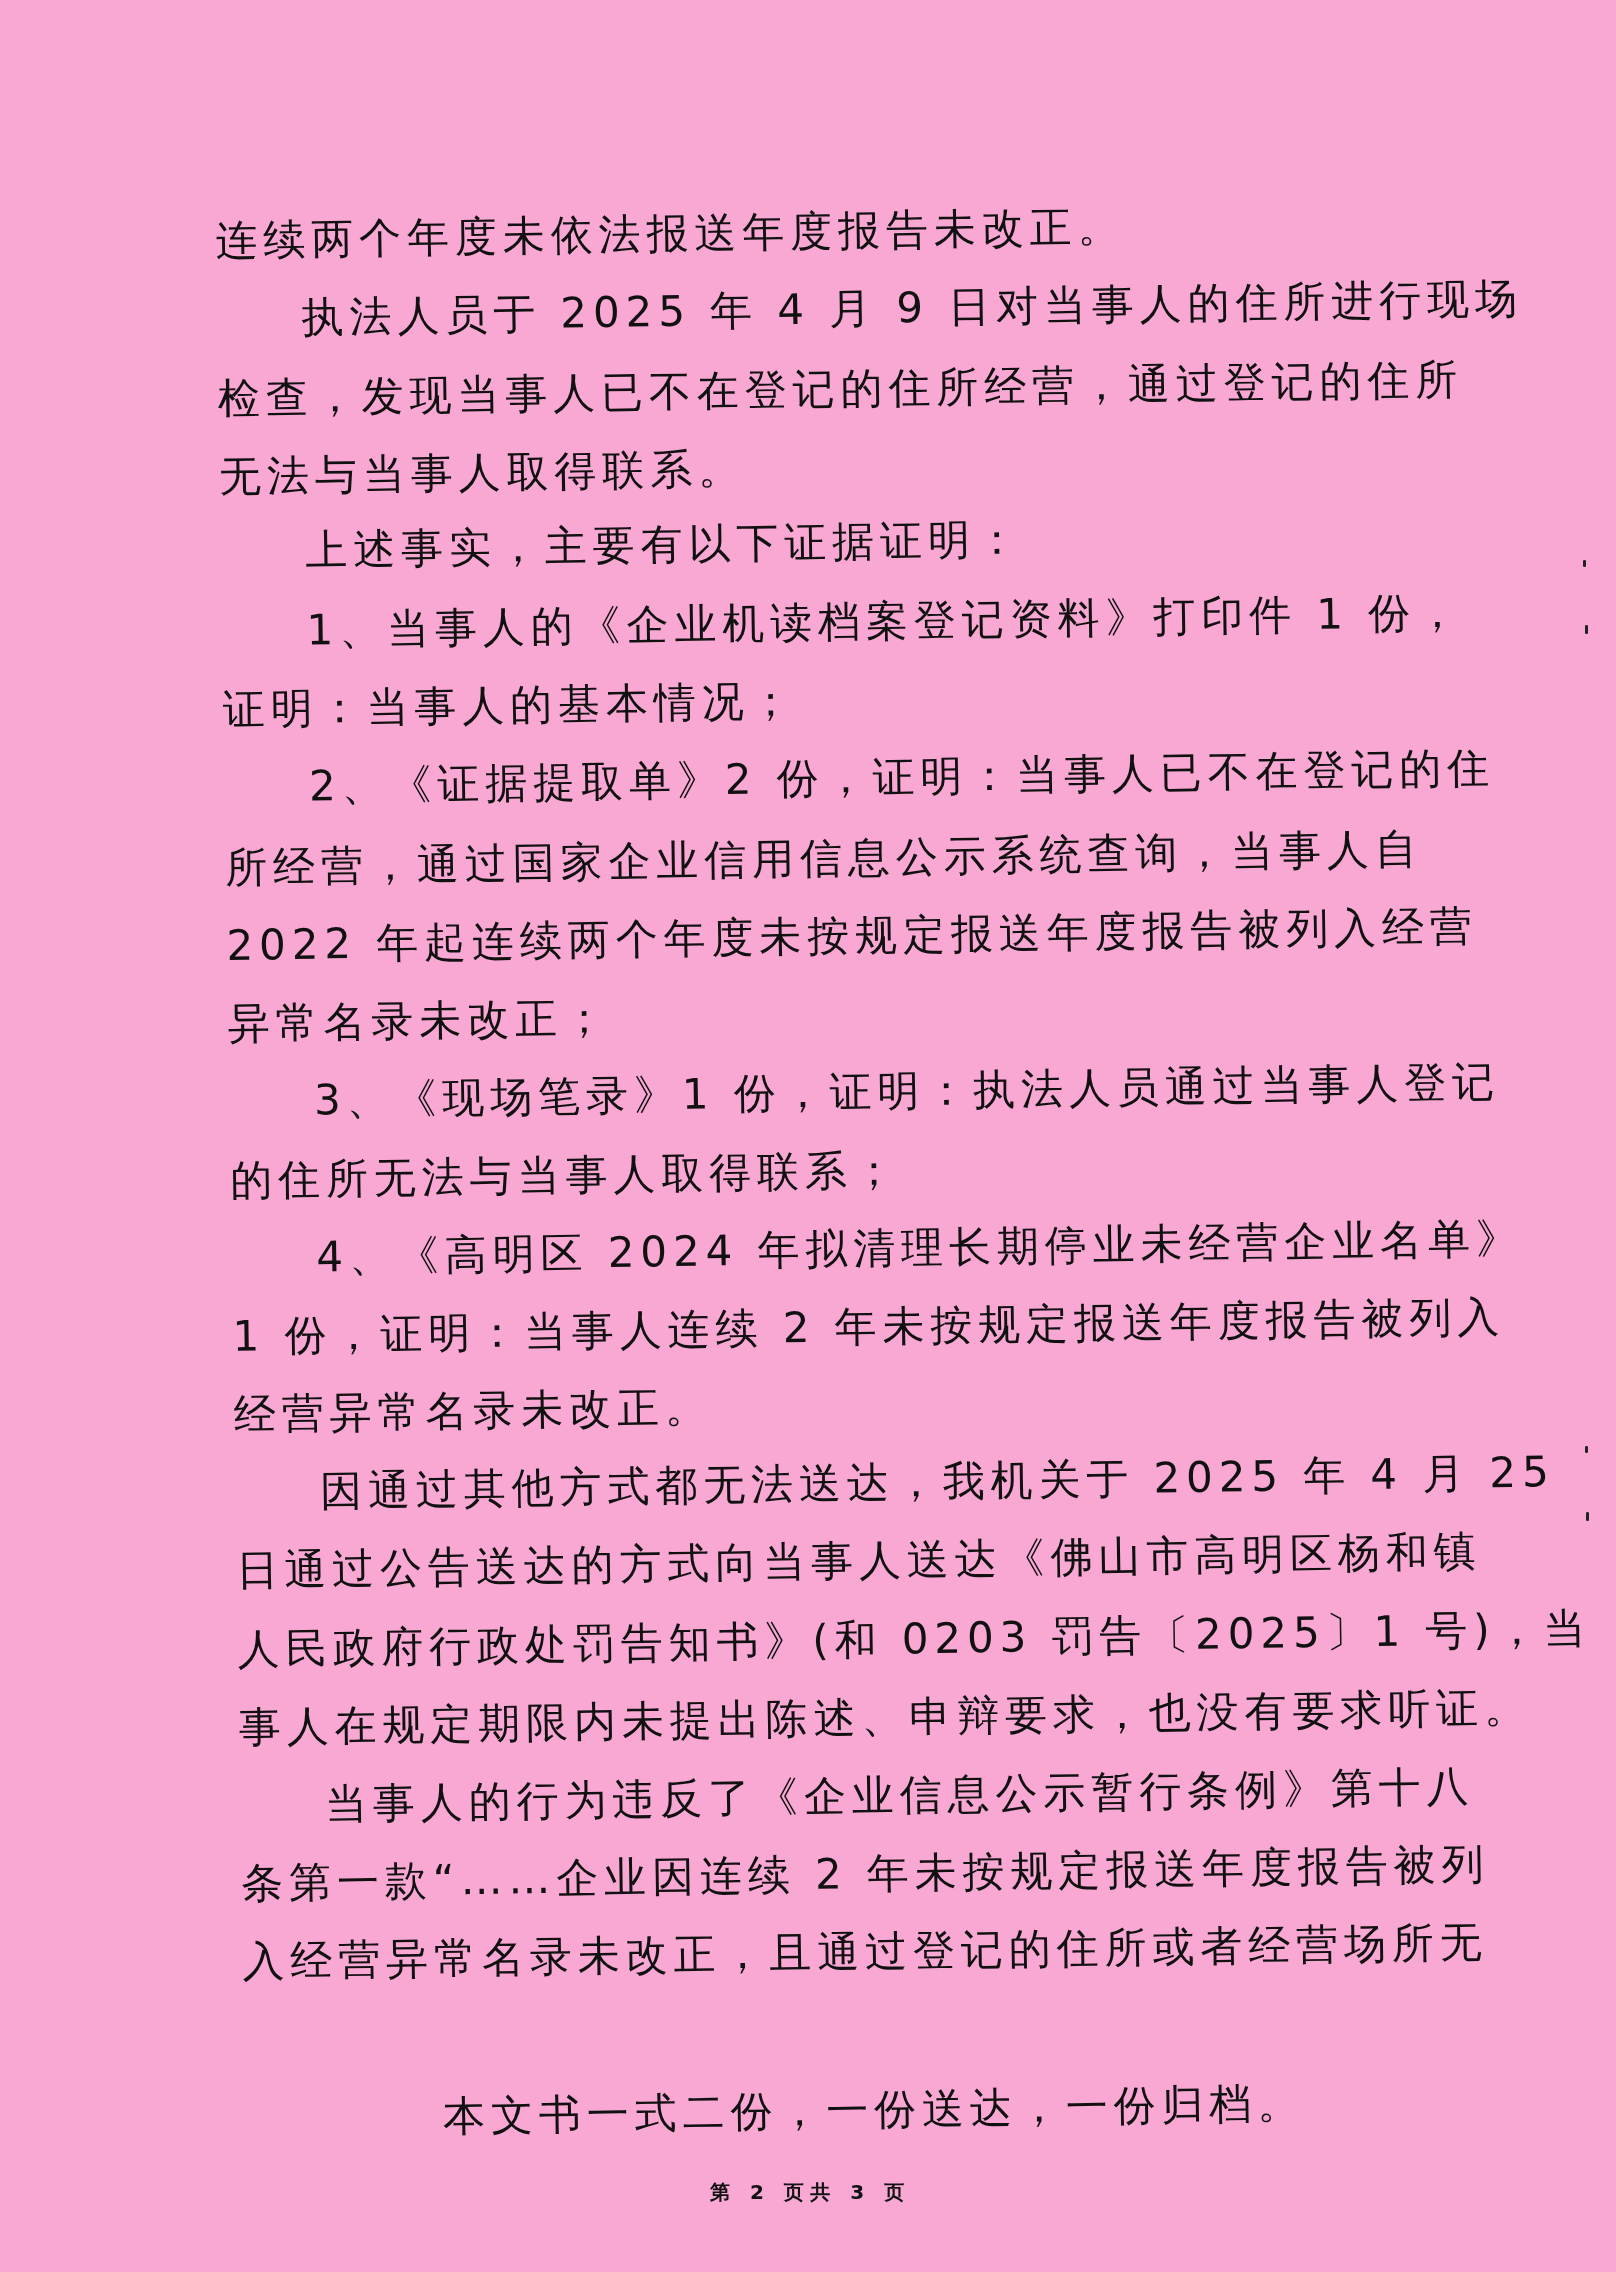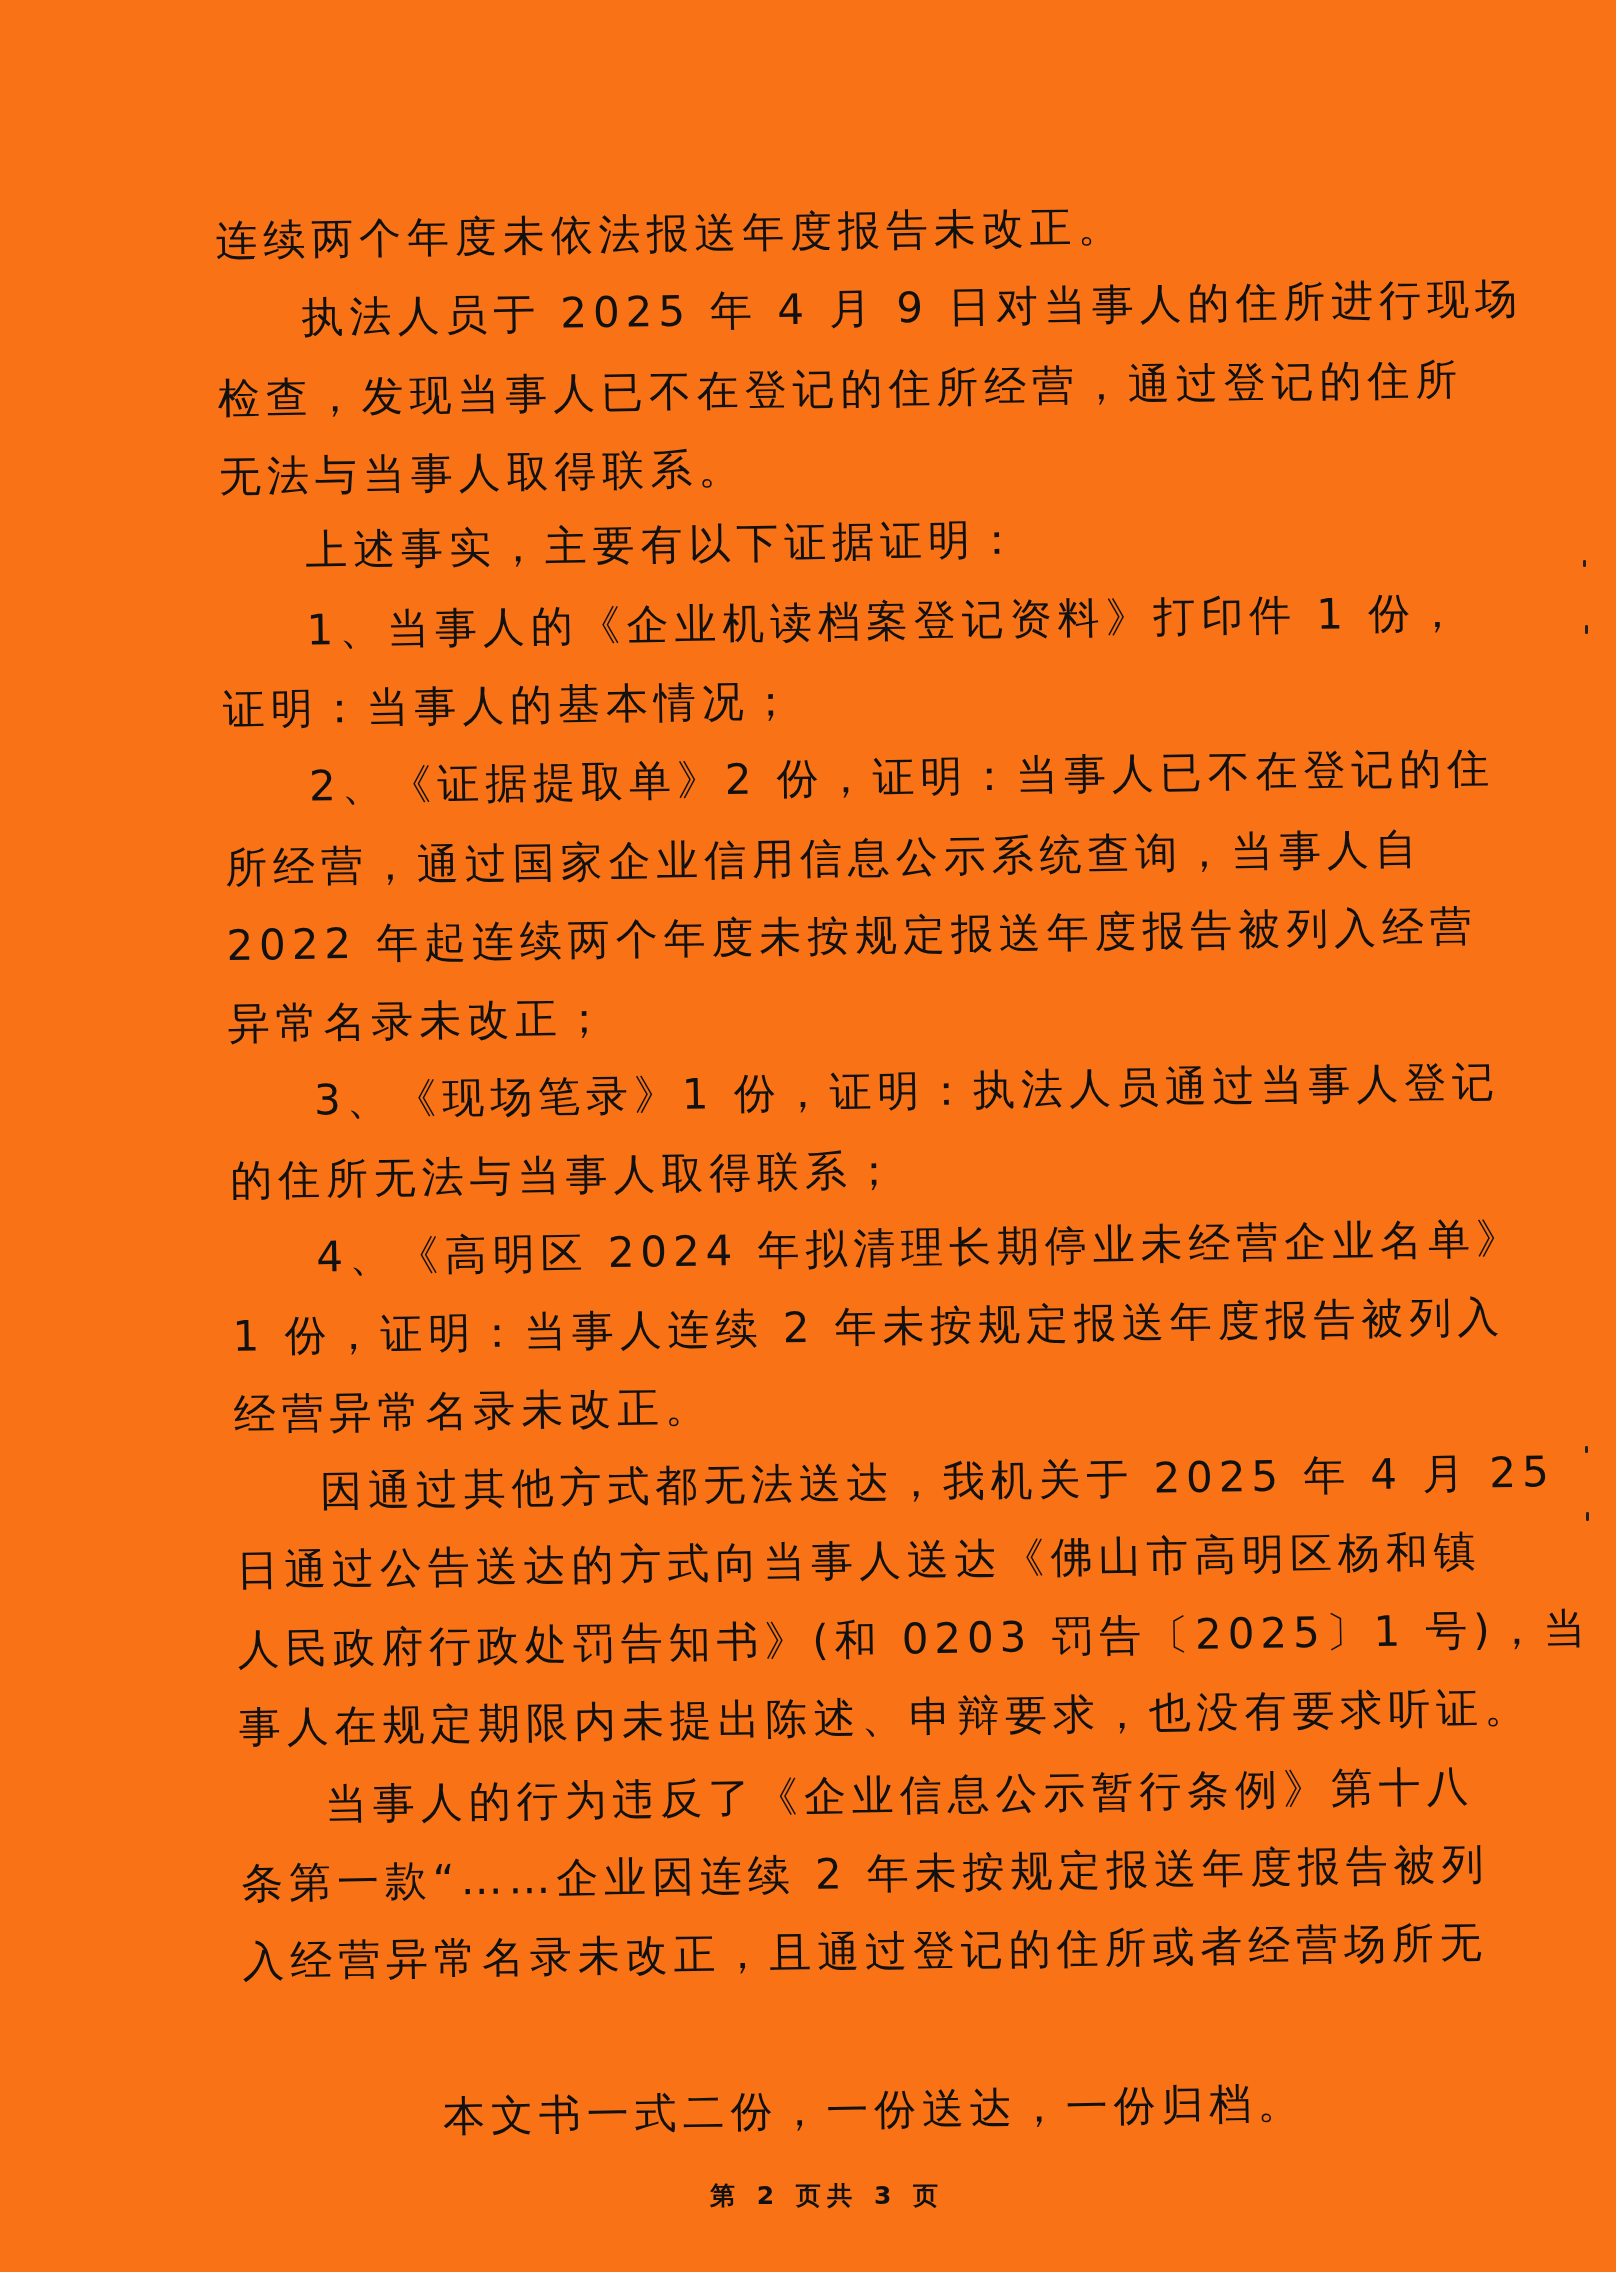--- a/index.html
+++ b/index.html
@@ -3,38 +3,38 @@
 <meta charset="utf-8">
 <style>
   html, body { margin: 0; padding: 0; background: #ffffff; }
   body {
     width: 1616px; height: 2273px; position: relative; overflow: hidden;
     font-family: "DejaVu Sans", "Liberation Sans", sans-serif;
     color: #111111;
   }
   .page {
     position: absolute; left: 0; top: 0; width: 1616px; height: 2273px;
-    background: #f97316;
+    background: #f9a8d4;
   }
   .body-text {
     position: absolute; left: 215px; width: 1186px;
     transform: rotate(-0.9deg); transform-origin: 0 0;
   }
   .line {
     position: absolute; left: 0; white-space: nowrap;
     font-size: 42px; line-height: 52px; letter-spacing: 5.9px;
   }
   .indent { left: 85px; }
   .closing {
     position: absolute; left: 443px; top: 2082px; white-space: nowrap;
     font-size: 42px; letter-spacing: 5.9px; transform: rotate(-0.9deg);
   }
   .footer {
     position: absolute; left: 710px; top: 2179px; white-space: nowrap;
-    font-size: 25px; font-weight: bold; letter-spacing: 6.5px;
+    font-size: 20px; font-weight: bold; letter-spacing: 6.5px;
   }
   .speck { position: absolute; background: #222; border-radius: 1.3px; }
 </style>
 </head>
 <body>
 
 <div class="page">
   <div class="body-text" style="top:215px;">
     <div class="line" style="top:0px">连续两个年度未依法报送年度报告未改正。</div>
     <div class="line indent" style="top:78px">执法人员于 2025 年 4 月 9 日对当事人的住所进行现场</div>

